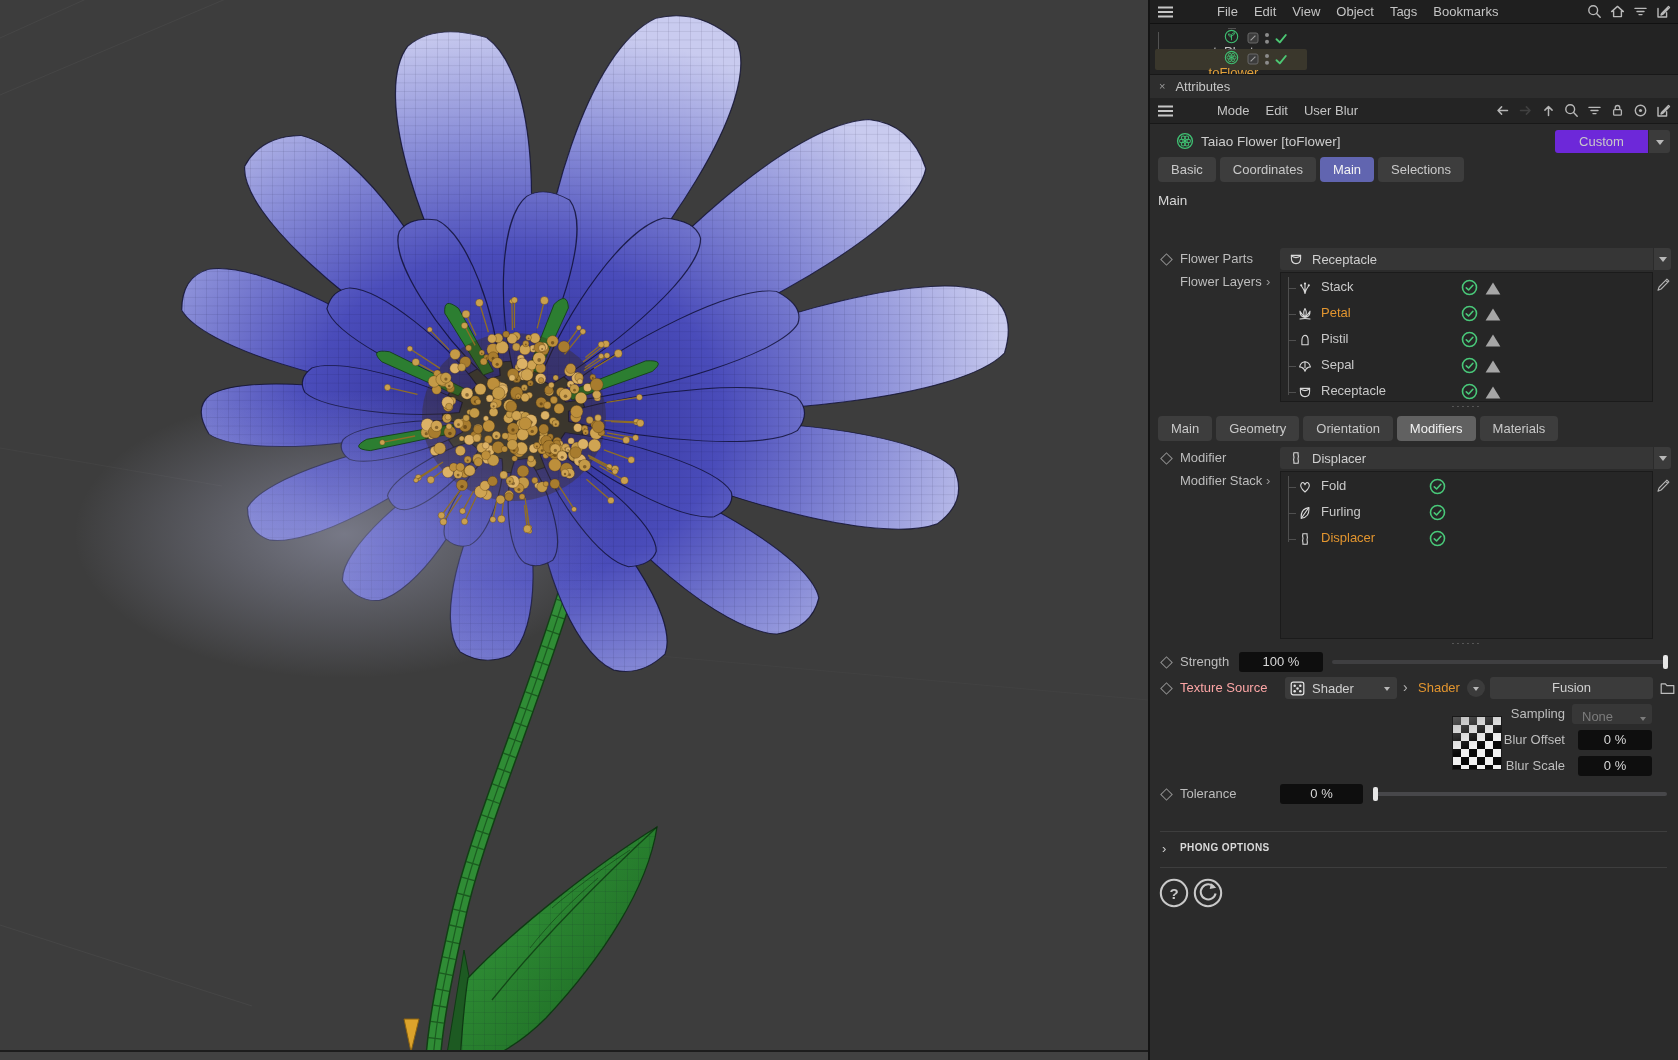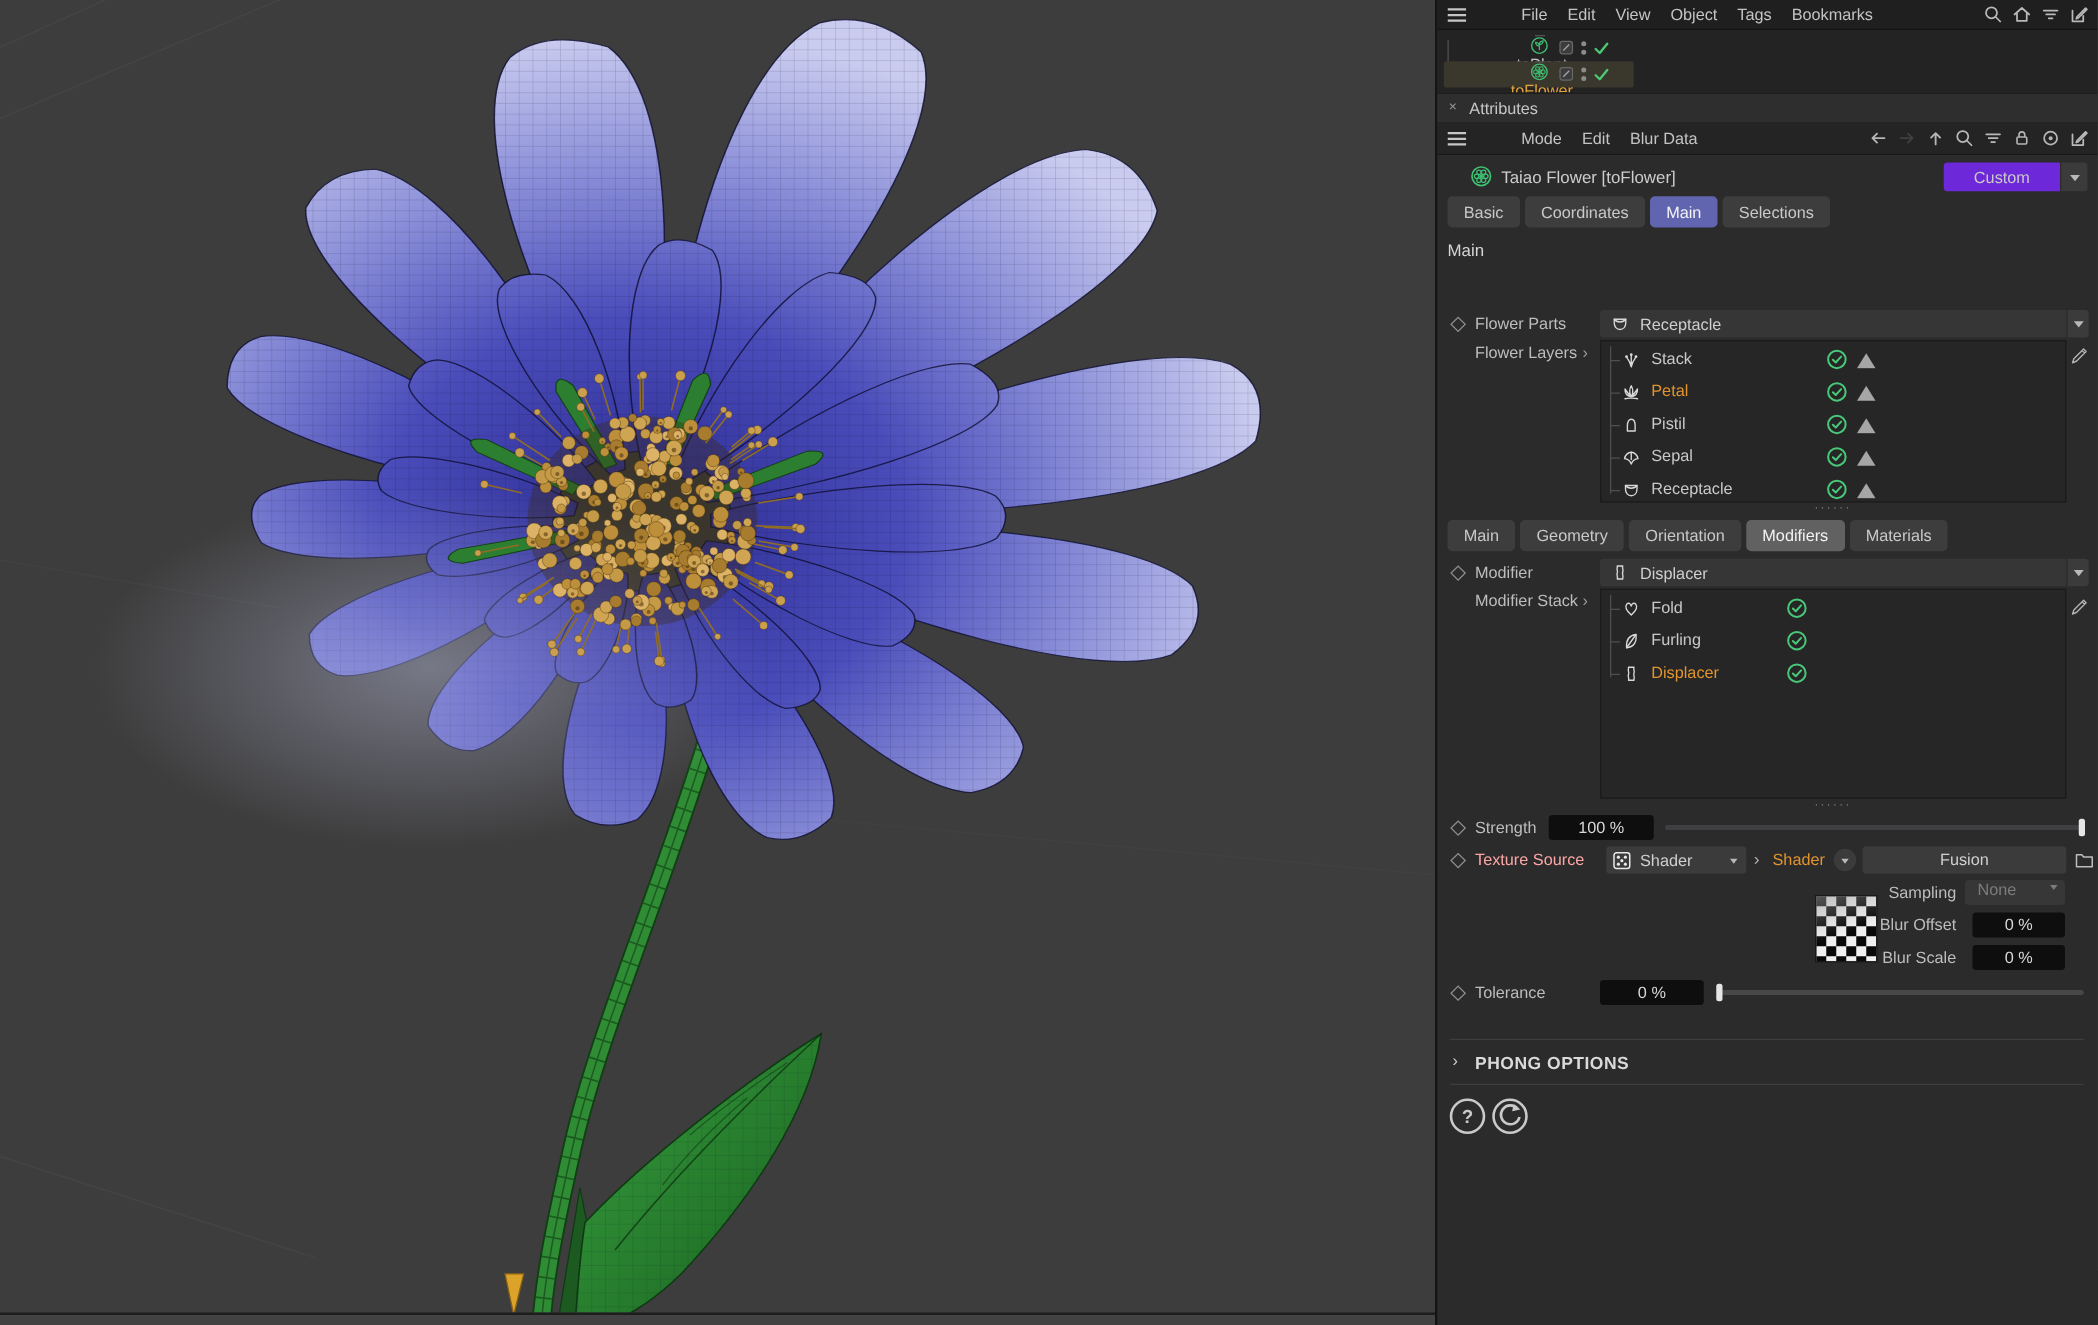--- a/index.html
+++ b/index.html
@@ -76,28 +76,28 @@
   .shandle{position:absolute;top:-5px;width:5px;height:14px;border-radius:2px;background:#e6e6e6;}
   .shaderdd{position:absolute;left:135px;top:0;width:112px;height:22px;background:#3b3b3b;border-radius:3px;display:flex;align-items:center;color:#d0d0d0;}
   .shaderdd .di{margin-left:5px;display:inline-flex;}
   .shaderdd .t{margin-left:7px;}
   .shaderdd .caret{margin-left:auto;margin-right:7px;}
   .chev{position:absolute;left:253px;top:2px;color:#b0b0b0;font-size:14px;}
   .shlink{position:absolute;left:268px;top:3px;color:#e2952f;}
   .roundbtn{position:absolute;left:317px;top:2px;width:18px;height:18px;border-radius:50%;background:#3b3b3b;display:flex;align-items:center;justify-content:center;}
   .fusionbtn{position:absolute;left:340px;top:0;width:163px;height:22px;background:#3b3b3b;border-radius:3px;text-align:center;line-height:22px;color:#d0d0d0;}
   .folder{position:absolute;left:509px;top:3px;display:inline-flex;}
-  .sampdd{position:absolute;left:422px;top:1px;width:80px;height:20px;background:#373737;border-radius:3px;display:flex;align-items:flex-start;color:#7c7c7c;}
+  .sampdd{position:absolute;left:422px;top:1px;width:80px;height:20px;background:#373737;border-radius:3px;display:flex;align-items:flex-end;color:#7c7c7c;}
   .sampdd .t{margin-left:10px;}
   .sampdd .caret{margin-left:auto;margin-right:6px;}
   .thumb{position:absolute;left:302px;top:716px;width:48px;height:52px;border:1px solid #191919;background:repeating-conic-gradient(#f0f0f0 0 25%,#090909 0 50%);background-size:16px 16px;}
   .thumb::after{content:'';position:absolute;inset:0;background:linear-gradient(160deg,rgba(150,150,150,.55),rgba(0,0,0,0) 55%);}
   .hdivider{position:absolute;left:10px;width:507px;height:1px;background:#3e3e3e;}
   .phchev{position:absolute;left:12px;top:2px;color:#cfcfcf;}
-  .phlabel{position:absolute;left:30px;top:3px;font-weight:bold;font-size:14px;letter-spacing:.4px;color:#dadada;}
+  .phlabel{position:absolute;left:30px;top:3px;font-weight:bold;font-size:10px;letter-spacing:.4px;color:#dadada;}
   .fcirc{position:absolute;top:877px;display:inline-flex;}
 </style>
 </head>
 <body>
 
 <div class="viewport">
   <svg id="vpsvg" width="1148" height="1060">
       <defs>
     <radialGradient id="pet" gradientUnits="userSpaceOnUse" cx="0" cy="0" r="500">
       <stop offset="0.12" stop-color="#34349b"></stop>
@@ -731,21 +731,21 @@
 
   <div class="attrmb">
     <span class="hamb">
         <svg width="15" height="12" viewBox="0 0 15 12">
           <path d="M0 1.5 H15 M0 6 H15 M0 10.5 H15" stroke="#c6c6c6" stroke-width="1.8"></path>
         </svg>
       </span>
     <div class="hmenu" id="attrMenuItems">
         <span class="mitem">Mode</span>
         <span class="mitem">Edit</span>
-        <span class="mitem">Blur Data</span>
+        <span class="mitem">User Blur</span>
       </div>
     <div class="istrip" id="navIcons">
         <span class="iconbtn">
           <svg width="17" height="17" viewBox="0 0 17 17">
             <path d="M13.5 8.5 H4 M7.6 4.9 L4 8.5 L7.6 12.1" fill="none" stroke="#b5b5b5" stroke-width="1.5" stroke-linecap="round" stroke-linejoin="round"></path>
           </svg>
         </span>
         <span class="iconbtn dim">
           <svg width="17" height="17" viewBox="0 0 17 17">
             <path d="M3.5 8.5 H13 M9.4 4.9 L13 8.5 L9.4 12.1" fill="none" stroke="#5c5c5c" stroke-width="1.5" stroke-linecap="round" stroke-linejoin="round"></path>

